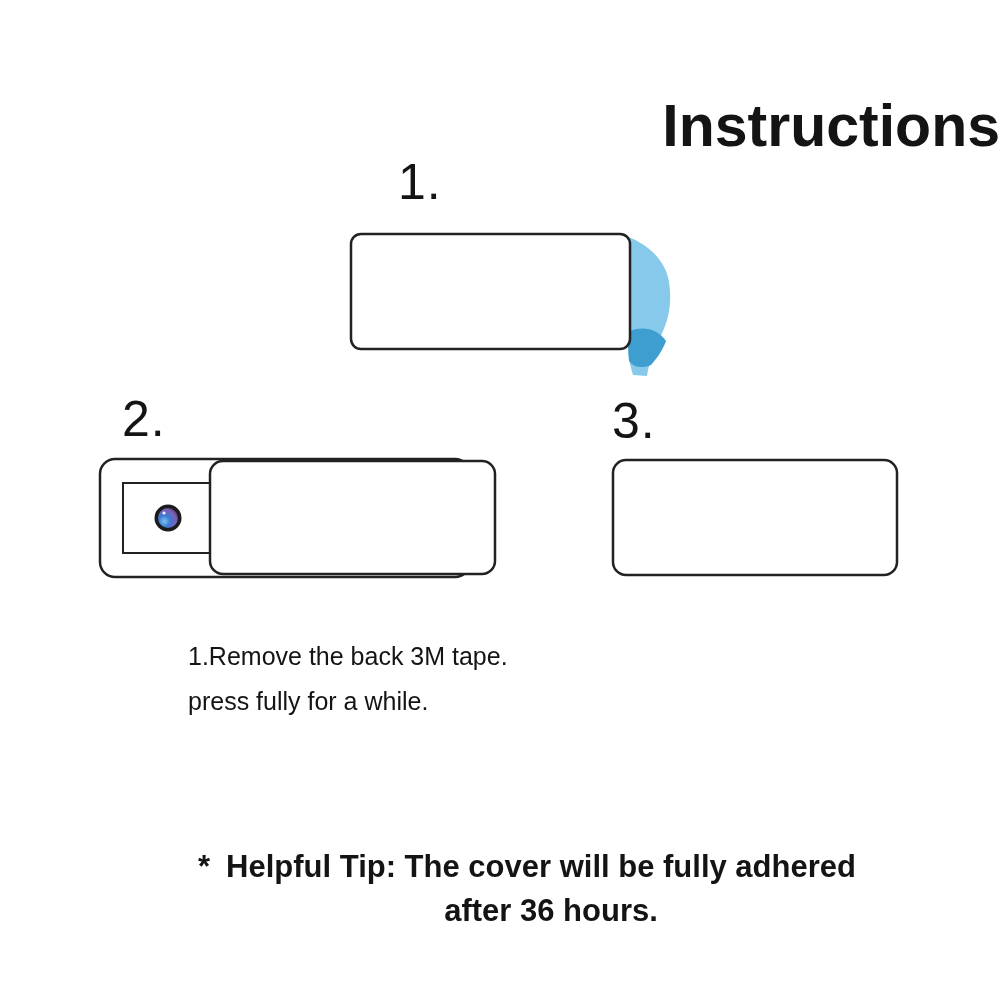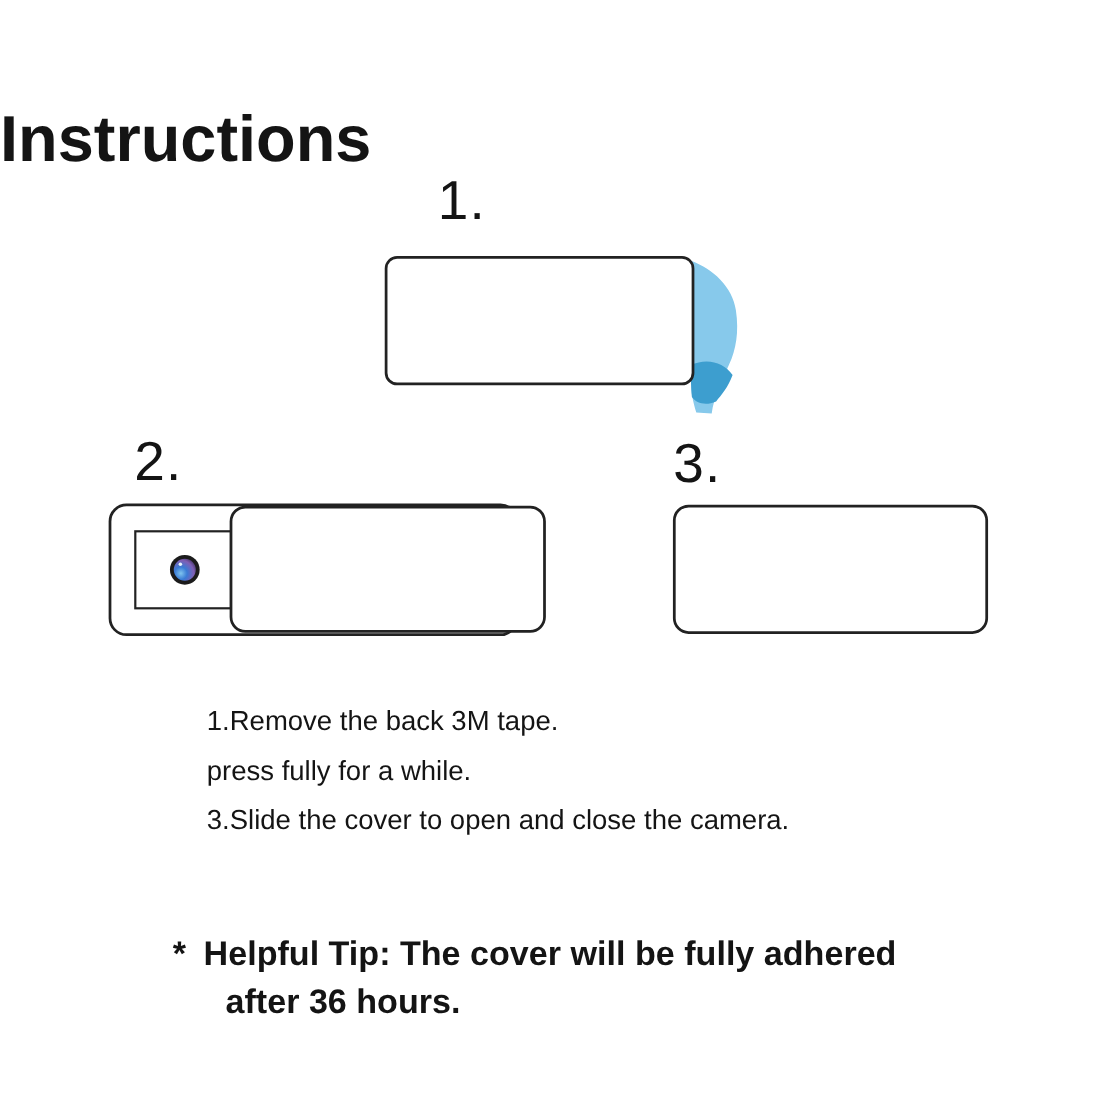--- a/index.html
+++ b/index.html
@@ -6,21 +6,21 @@
   .page{
     position:relative;
     width:1000px;height:1000px;
     background:var(--paper,#ffffff);
     font-family:"Liberation Sans", sans-serif;
     overflow:hidden;
     color:var(--ink,#111);
   }
   .page-title{
     position:absolute;top:52px;left:0;width:1000px;
-    text-align:left;
+    text-align:right;
     font-size:59px;font-weight:bold;
     letter-spacing:0px;
     color:var(--ink,#0c0c0c);
   }
   .step-num{
     position:absolute;
     font-size:50px;font-weight:400;
     color:var(--ink,#1a1a1a);
     letter-spacing:1px;
   }
@@ -41,20 +41,21 @@
   .instructions{
     position:absolute;left:188px;top:634px;width:760px;
     font-size:25px;line-height:45px;
     color:var(--ink,#1c1c1c);
   }
   .instructions div{white-space:nowrap;}
   .tip{
     position:absolute;left:157px;top:845px;width:740px;
     font-size:31px;line-height:44px;font-weight:bold;
     color:var(--ink,#151515);
+    text-align:center;
   }
   .tip-line1{white-space:nowrap;}
   .tip-marker{display:inline-block;}
   .tip-text{margin-left:16px;}
   .tip-line2{padding-left:48px;white-space:nowrap;}
 </style>
 </head>
 <body>
 
 <div class="page">
@@ -92,21 +93,20 @@
   </svg>
 
   <div class="step-num step-num-3">3.</div>
   <svg class="illus illus-3" width="300" height="125" viewBox="0 0 300 125">
     <rect class="outline-shape" x="5" y="5" width="284" height="115" rx="13"></rect>
   </svg>
 
   <div class="instructions">
     <div>1.Remove the back 3M tape.</div>
     <div>press fully for a while.</div>
-    <div>3.Slide the cover to open and close the camera.</div>
   </div>
 
   <div class="tip">
     <div class="tip-line1">
       <span class="tip-marker">*</span><span class="tip-text">Helpful Tip: The cover will be fully adhered</span>
     </div>
     <div class="tip-line2">after 36 hours.</div>
   </div>
 
 </div>

